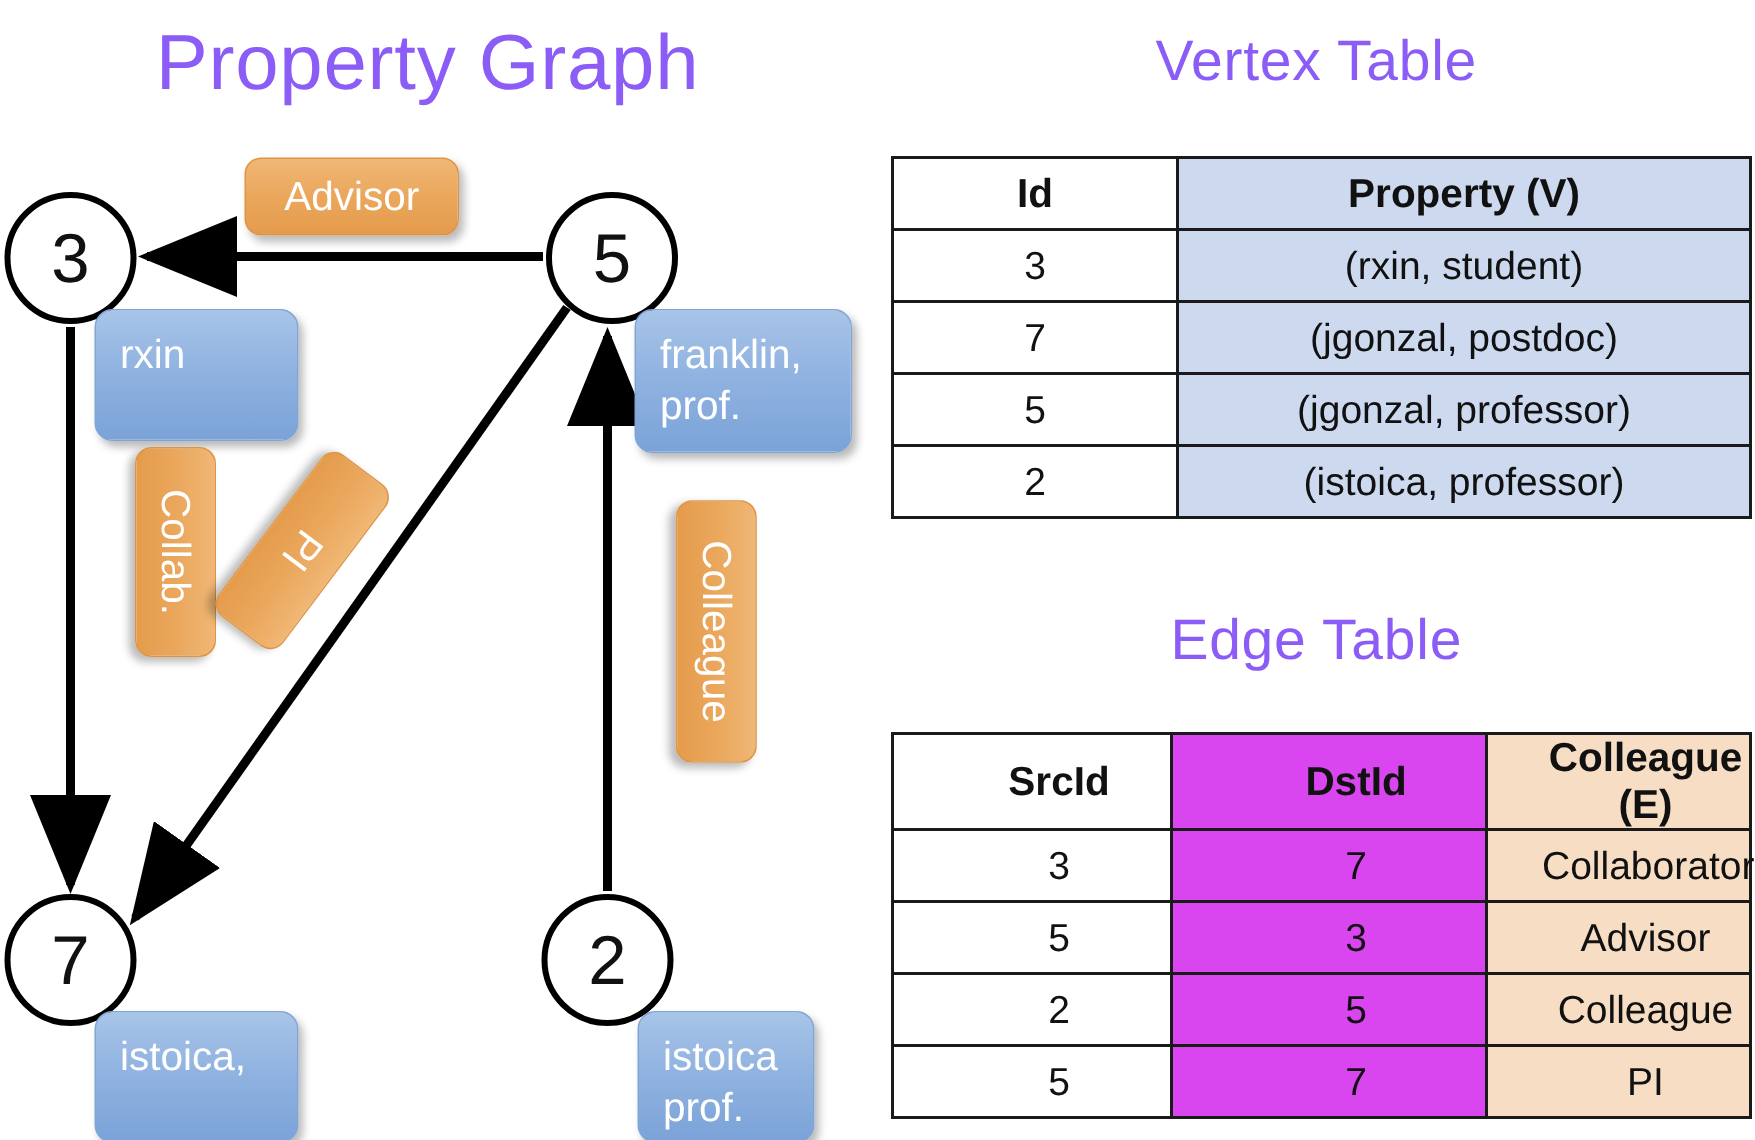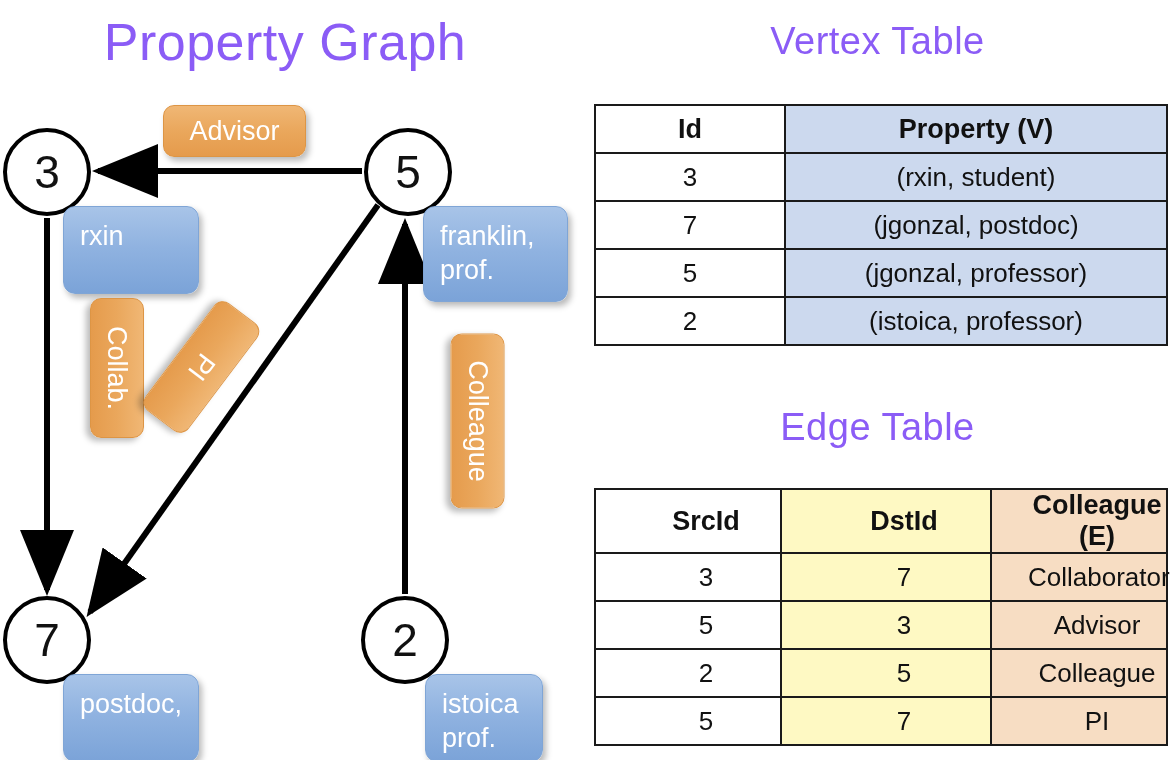--- a/index.html
+++ b/index.html
@@ -166,21 +166,21 @@
   #vertex-table th, #vertex-table td { height: 46px; }
   #vertex-table .col-id   { width: 188px; background: #ffffff; }
   #vertex-table .col-prop { background: #ccd9ee; }
 
   #edge-table {
     left: 594px; top: 488px;
     width: 574px;
   }
   #edge-table th, #edge-table td { height: 46px; padding-left: 36px; }
   #edge-table .col-src { width: 148px; background: #ffffff; }
-  #edge-table .col-dst { width: 172px; background: #fef9c3; }
+  #edge-table .col-dst { width: 172px; background: #d946ef; }
   #edge-table .col-prop { background: #f7ddc3; }
 </style>
 </head>
 <body>
 
 <div class="title" id="title-property-graph">Property Graph</div>
 
 <div class="title" id="title-vertex-table">Vertex Table</div>
 
 <div class="title" id="title-edge-table">Edge Table</div>
@@ -209,21 +209,21 @@
   <div class="node" id="node-2">2</div>
 
   <div class="prop-box" id="box-rxin">
     <span class="prop-line">rxin</span>
   </div>
   <div class="prop-box" id="box-franklin">
     <span class="prop-line">franklin,</span>
     <span class="prop-line">prof.</span>
   </div>
   <div class="prop-box" id="box-jgonzal">
-    <span class="prop-line">postdoc,</span>
+    <span class="prop-line">istoica,</span>
   </div>
   <div class="prop-box" id="box-istoica">
     <span class="prop-line">istoica</span>
     <span class="prop-line">prof.</span>
   </div>
 
   <div class="edge-label" id="label-advisor">Advisor</div>
   <div class="edge-label" id="label-collab">Collab.</div>
   <div class="edge-label" id="label-pi">PI</div>
   <div class="edge-label" id="label-colleague">Colleague</div>

